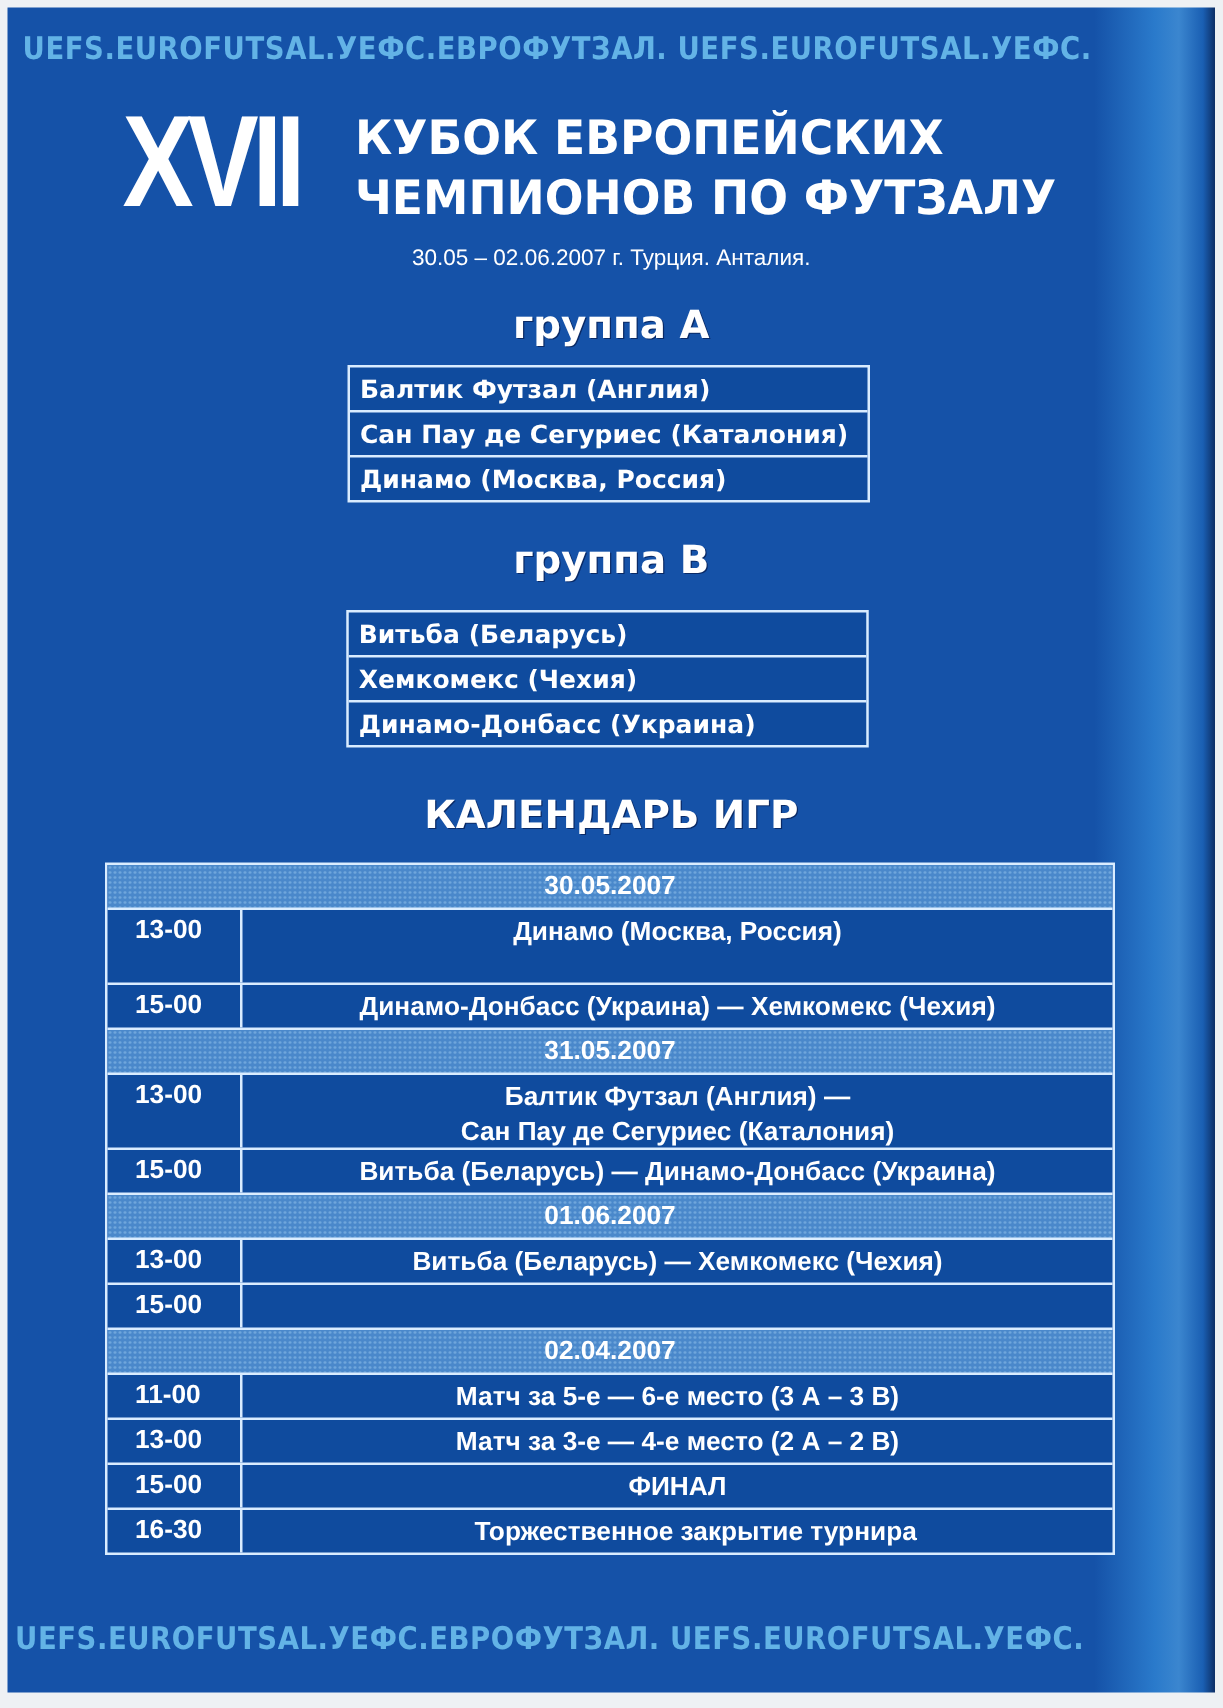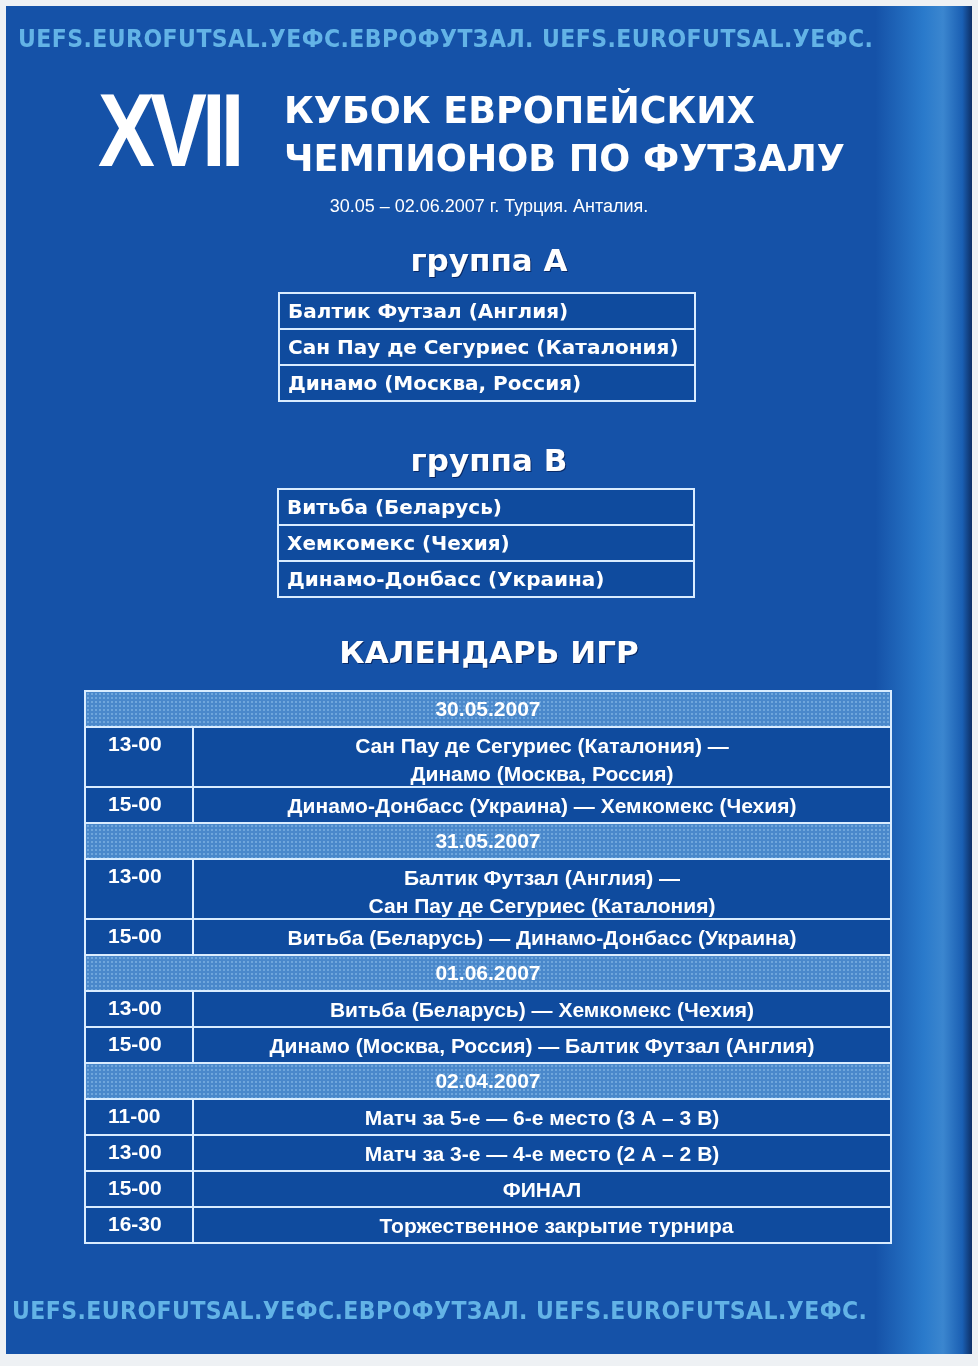--- a/index.html
+++ b/index.html
@@ -109,36 +109,35 @@
 
   <div class="subtitle">30.05 – 02.06.2007 г. Турция. Анталия.</div>
 
   <div class="group-title" style="top:236px;">группа А</div>
   <div class="group-box" style="left:272px; top:286px; width:414px;">
     <div class="group-row">Балтик Футзал (Англия)</div>
     <div class="group-row">Сан Пау де Сегуриес (Каталония)</div>
     <div class="group-row">Динамо (Москва, Россия)</div>
   </div>
 
-  <div class="group-title" style="top:424px;margin-top:12px;">группа В</div>
+  <div class="group-title" style="top:424px;">группа В</div>
   <div class="group-box" style="left:271px; top:482px; width:414px;">
     <div class="group-row">Витьба (Беларусь)</div>
     <div class="group-row">Хемкомекс (Чехия)</div>
     <div class="group-row">Динамо-Донбасс (Украина)</div>
   </div>
 
   <div class="cal-title">КАЛЕНДАРЬ ИГР</div>
 
   <div class="schedule">
 
     <div class="date-band">30.05.2007</div>
     <div class="match-row double" style="height:58px;">
       <div class="match-time">13-00</div>
       <div class="match-desc">
-        <div>Сан Пау де Сегуриес (Каталония) —</div>
         <div>Динамо (Москва, Россия)</div>
       </div>
     </div>
     <div class="match-row" style="height:34px;">
       <div class="match-time">15-00</div>
       <div class="match-desc">Динамо-Донбасс (Украина) — Хемкомекс (Чехия)</div>
     </div>
 
     <div class="date-band">31.05.2007</div>
     <div class="match-row double" style="height:58px;">
@@ -153,21 +152,20 @@
       <div class="match-desc">Витьба (Беларусь) — Динамо-Донбасс (Украина)</div>
     </div>
 
     <div class="date-band">01.06.2007</div>
     <div class="match-row" style="height:34px;">
       <div class="match-time">13-00</div>
       <div class="match-desc">Витьба (Беларусь) — Хемкомекс (Чехия)</div>
     </div>
     <div class="match-row" style="height:34px;">
       <div class="match-time">15-00</div>
-      <div class="match-desc">Динамо (Москва, Россия) — Балтик Футзал (Англия)</div>
     </div>
 
     <div class="date-band">02.04.2007</div>
     <div class="match-row" style="height:34px;">
       <div class="match-time">11-00</div>
       <div class="match-desc">Матч за 5-е — 6-е место (3 А – 3 В)</div>
     </div>
     <div class="match-row" style="height:34px;">
       <div class="match-time">13-00</div>
       <div class="match-desc">Матч за 3-е — 4-е место (2 А – 2 В)</div>

